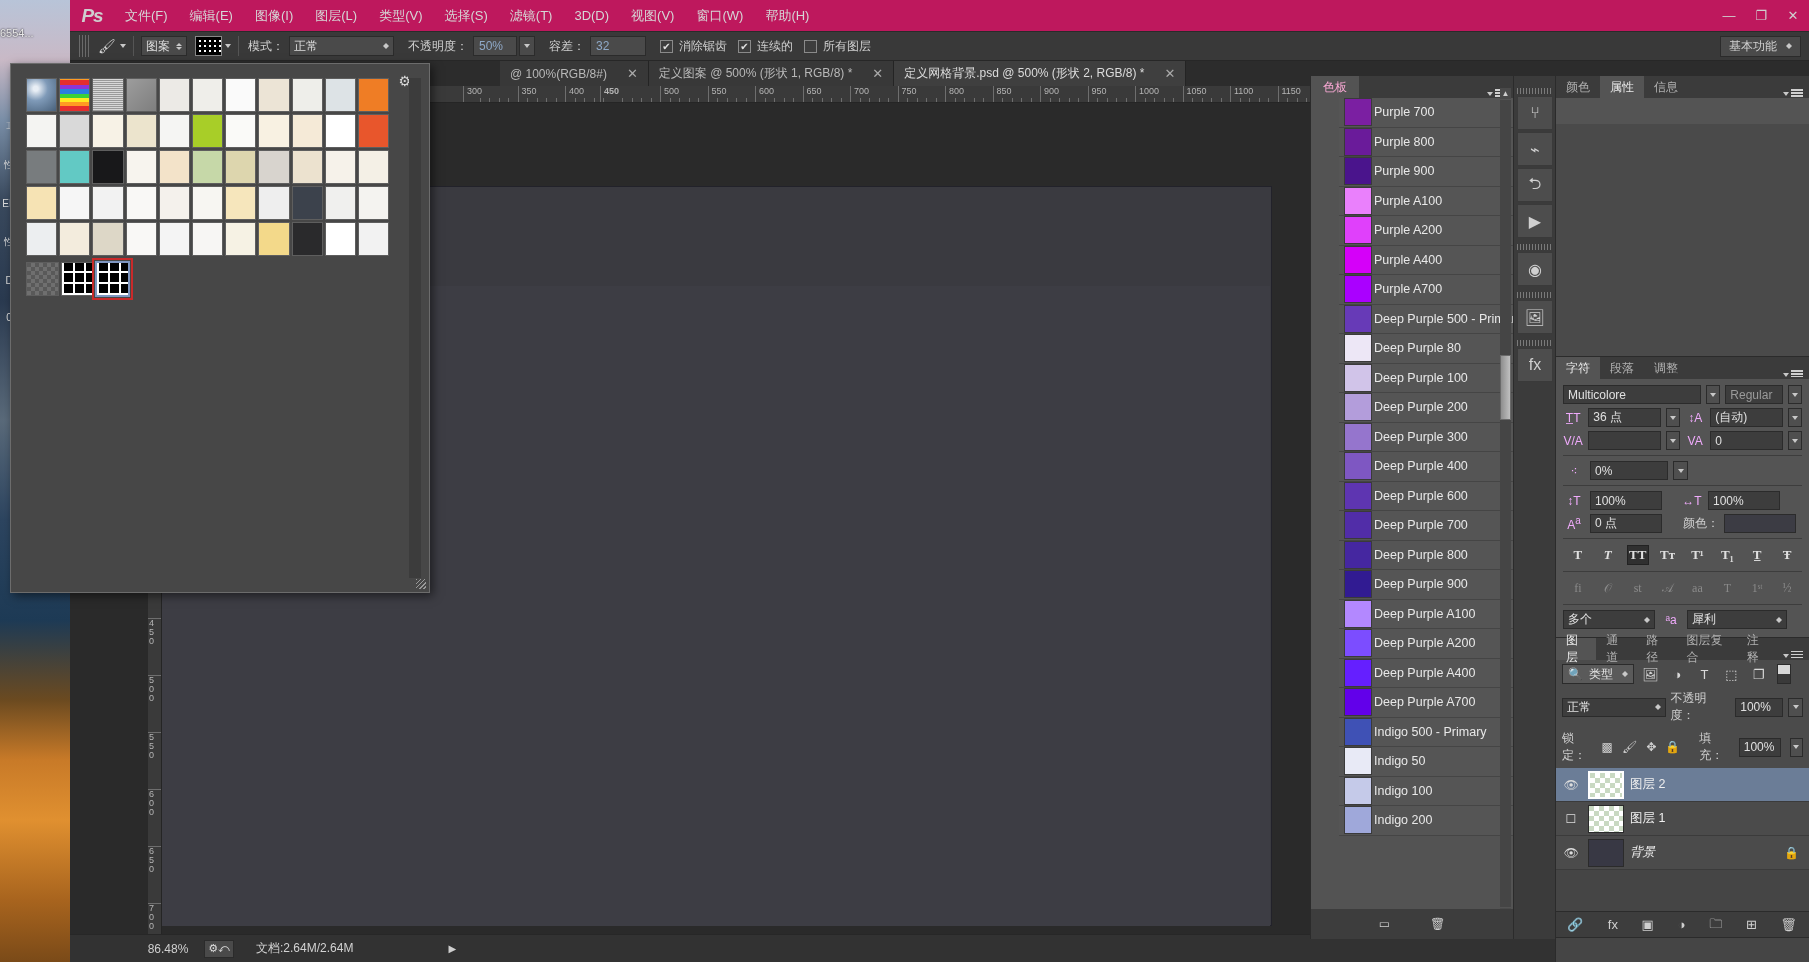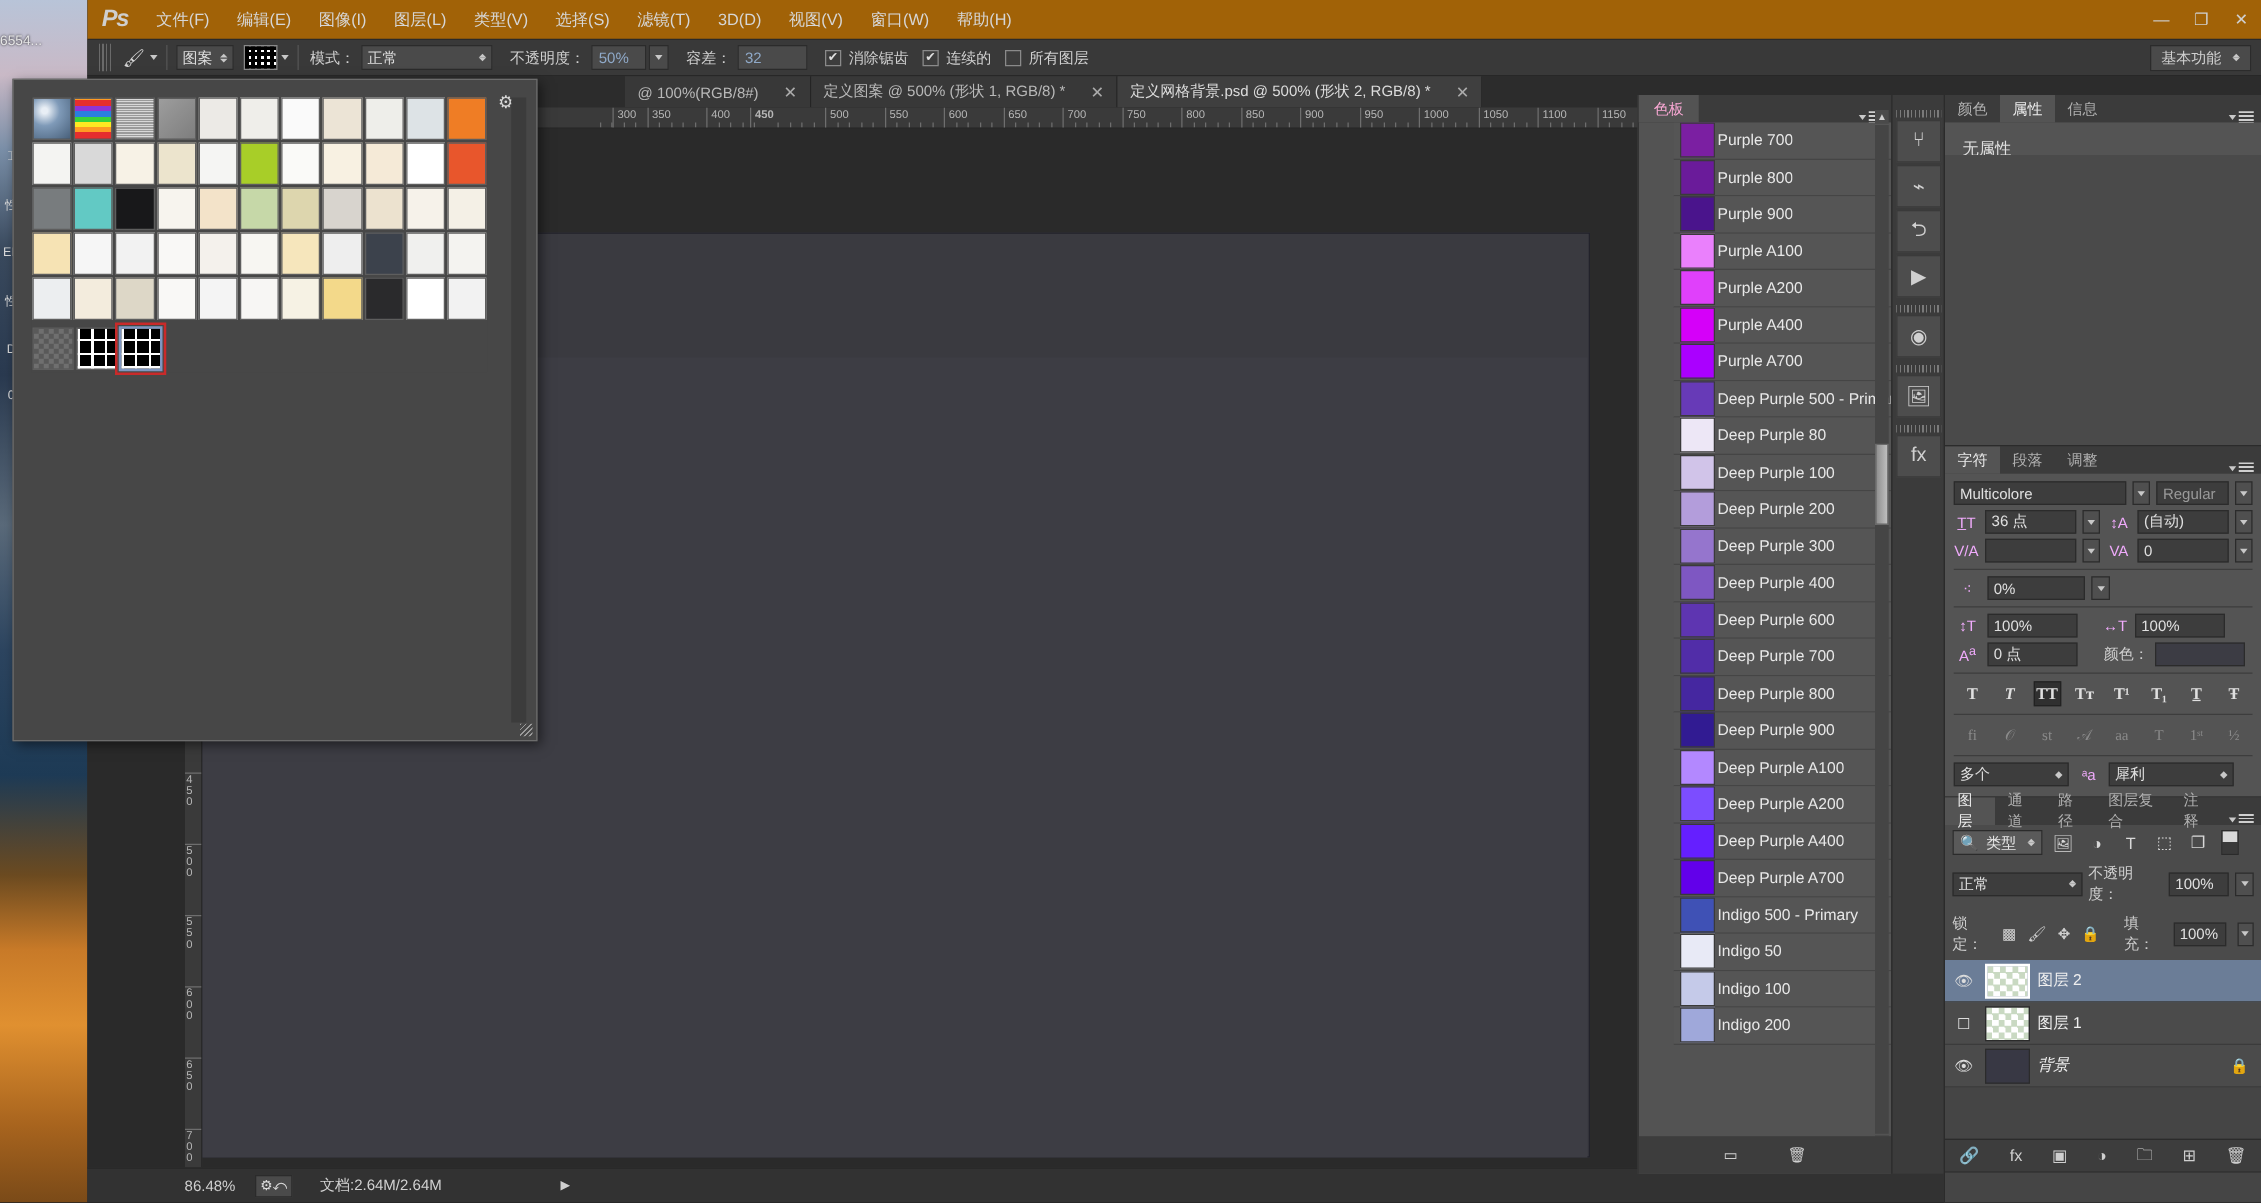--- a/index.html
+++ b/index.html
@@ -15,21 +15,21 @@
       linear-gradient(180deg,#b8c4d8 0px,#c9b9c6 60px,#7a8fa8 120px,#3a4a5e 200px,
       #2a3a50 300px,#5a6a7a 420px,#2d4560 520px,#1d3a55 620px,#6b4a20 700px,
       #c87a28 760px,#e09030 820px,#a8641e 900px,#7a4a18 962px);
     z-index:0;}
   #bgphoto .lbl{position:absolute;top:27px;left:0;font-size:11px;color:#e8e8e8;
     text-shadow:0 0 2px #000;}
   
   #app{position:absolute;left:70px;top:0;width:1739px;height:962px;
     background:#323232;z-index:2;}
   
-  #titlebar{height:32px;background:#a16207;display:flex;align-items:center;
+  #titlebar{height:32px;background:#be185d;display:flex;align-items:center;
     border-bottom:1px solid #2a2a2a;}
   #pslogo{width:44px;text-align:center;font-weight:bold;font-size:19px;
     color:#cfcfcf;font-style:italic;letter-spacing:-1px;}
   .menuitem{padding:0 11px;height:32px;line-height:32px;font-size:13px;color:#d6d6d6;
     cursor:default;}
   #winbtns{margin-left:auto;display:flex;}
   .winbtn{width:32px;height:32px;display:flex;align-items:center;justify-content:center;
     color:#cfcfcf;font-size:13px;}
   
   #optbar{height:29px;background:#393939;display:flex;align-items:center;
@@ -296,21 +296,21 @@
       <span class="tabclose">✕</span>
     </div>
     <div class="doctab active">
       <span>定义网格背景.psd @ 500% (形状 2, RGB/8) *</span>
       <span class="tabclose">✕</span>
     </div>
   </div>
 
   <div id="canvasarea">
     <div id="hruler">
-        <div class="htick" style="left: 420px;">300</div>
+        <div class="htick" style="left: 393px;">300</div>
         <div class="hsub" style="left: 409.5px;"></div>
         <div class="hsub" style="left: 419px;"></div>
         <div class="hsub" style="left: 428.5px;"></div>
         <div class="hsub" style="left: 438px;"></div>
         <div class="htick" style="left: 447.5px;">350</div>
         <div class="hsub" style="left: 457px;"></div>
         <div class="hsub" style="left: 466.5px;"></div>
         <div class="hsub" style="left: 476px;"></div>
         <div class="hsub" style="left: 485.5px;"></div>
         <div class="htick" style="left: 495px;">400</div>
@@ -670,21 +670,20 @@
     <div class="ptabs">
       <div class="ptab">颜色</div>
       <div class="ptab active">属性</div>
       <div class="ptab">信息</div>
       <div class="pmenu">
           <span class="tri"></span>
           <span class="burger"></span>
         </div>
     </div>
     <div id="propbody">
-      <div class="noprop">无属性</div>
       <div class="rest"></div>
     </div>
   </div>
 
   <div class="pgroup">
     <div class="ptabs">
       <div class="ptab active">字符</div>
       <div class="ptab">段落</div>
       <div class="ptab">调整</div>
       <div class="pmenu">

